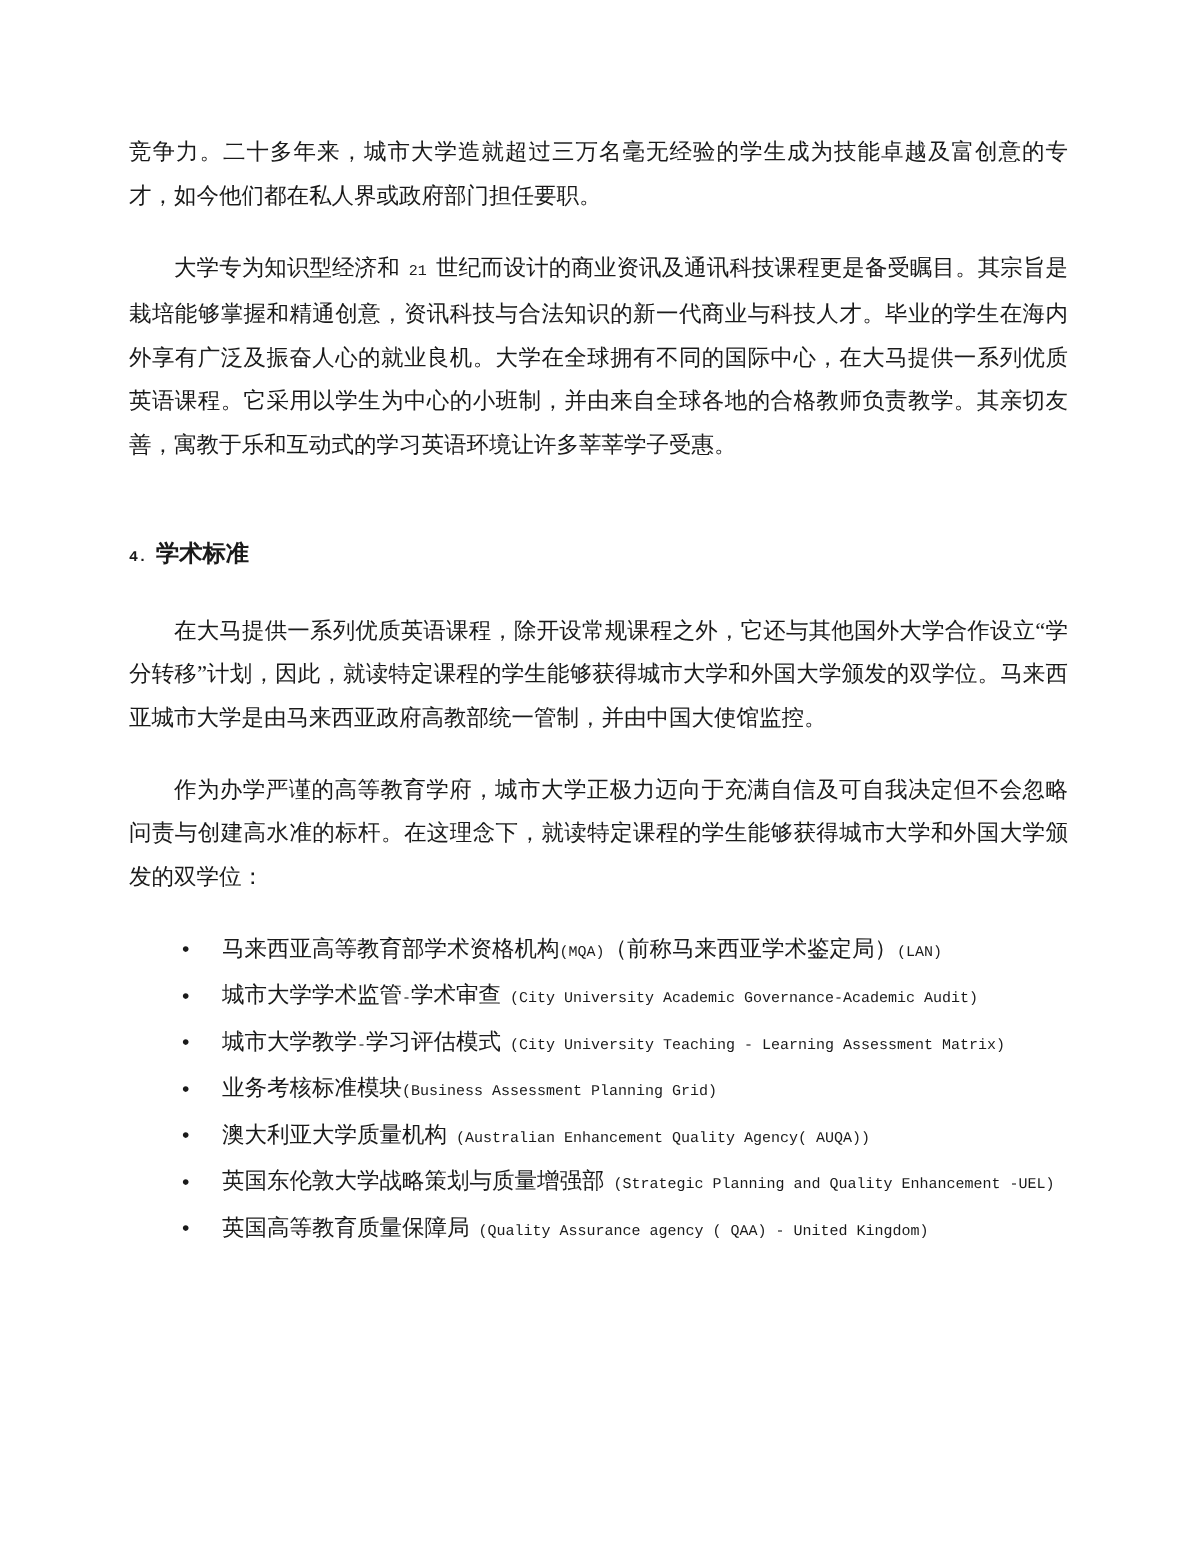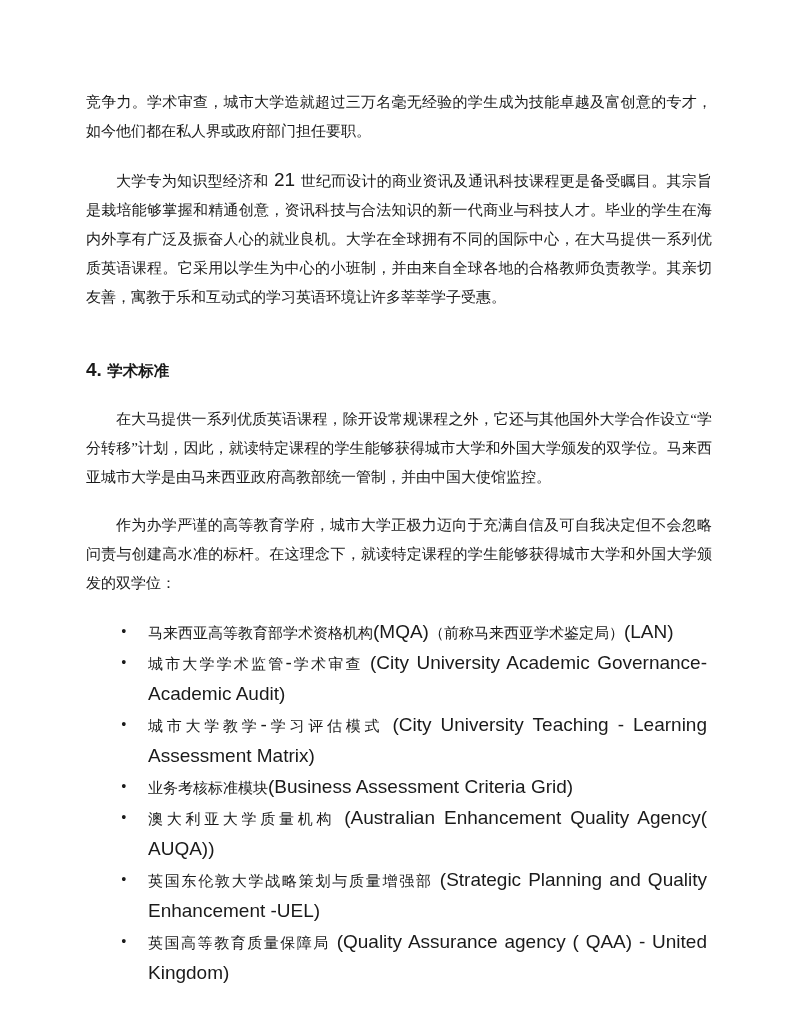--- a/index.html
+++ b/index.html
@@ -54,44 +54,44 @@
     content: "\2022";
     position: absolute;
     left: 30px;
     top: 0;
     font-size: 16px;
     line-height: 29px;
     color: #1a1a1a;
   }
   
   .latin {
-    font-family: Liberation Sans, sans-serif;
-    font-size: 19px;
+    font-family: Liberation Mono, monospace;
+    font-size: 10px;
   }
 </style>
 </head>
 <body>
 
 <div class="page">
   <div class="content">
 
-    <p class="para noindent mixed">竞争力。学术审查，城市大学造就超过三万名毫无经验的学生成为技能卓越及富创意的专才，如今他们都在私人界或政府部门担任要职。</p>
+    <p class="para noindent mixed">竞争力。二十多年来，城市大学造就超过三万名毫无经验的学生成为技能卓越及富创意的专才，如今他们都在私人界或政府部门担任要职。</p>
 
     <p class="para mixed">大学专为知识型经济和<span class="latin"> 21 </span>世纪而设计的商业资讯及通讯科技课程更是备受瞩目。其宗旨是栽培能够掌握和精通创意，资讯科技与合法知识的新一代商业与科技人才。毕业的学生在海内外享有广泛及振奋人心的就业良机。大学在全球拥有不同的国际中心，在大马提供一系列优质英语课程。它采用以学生为中心的小班制，并由来自全球各地的合格教师负责教学。其亲切友善，寓教于乐和互动式的学习英语环境让许多莘莘学子受惠。</p>
 
     <h2 class="heading mixed"><span class="latin">4. </span>学术标准</h2>
 
     <p class="para mixed">在大马提供一系列优质英语课程，除开设常规课程之外，它还与其他国外大学合作设立“学分转移”计划，因此，就读特定课程的学生能够获得城市大学和外国大学颁发的双学位。马来西亚城市大学是由马来西亚政府高教部统一管制，并由中国大使馆监控。</p>
 
     <p class="para mixed">作为办学严谨的高等教育学府，城市大学正极力迈向于充满自信及可自我决定但不会忽略问责与创建高水准的标杆。在这理念下，就读特定课程的学生能够获得城市大学和外国大学颁发的双学位：</p>
 
     <ul class="bullets">
       <li class="mixed">马来西亚高等教育部学术资格机构<span class="latin">(MQA)</span>（前称马来西亚学术鉴定局）<span class="latin">(LAN)</span></li>
       <li class="mixed">城市大学学术监管<span class="latin">-</span>学术审查<span class="latin"> (City University Academic Governance-Academic Audit)</span></li>
       <li class="mixed">城市大学教学<span class="latin">-</span>学习评估模式<span class="latin"> (City University Teaching - Learning Assessment Matrix)</span></li>
-      <li class="mixed">业务考核标准模块<span class="latin">(Business Assessment Criteria Grid)</span></li>
+      <li class="mixed">业务考核标准模块<span class="latin">(Business Assessment Planning Grid)</span></li>
       <li class="mixed">澳大利亚大学质量机构<span class="latin"> (Australian Enhancement Quality Agency( AUQA))</span></li>
       <li class="mixed">英国东伦敦大学战略策划与质量增强部<span class="latin"> (Strategic Planning and Quality Enhancement -UEL)</span></li>
       <li class="mixed">英国高等教育质量保障局<span class="latin"> (Quality Assurance agency ( QAA) - United Kingdom)</span></li>
     </ul>
 
   </div>
 </div>
 
 </body></html>

